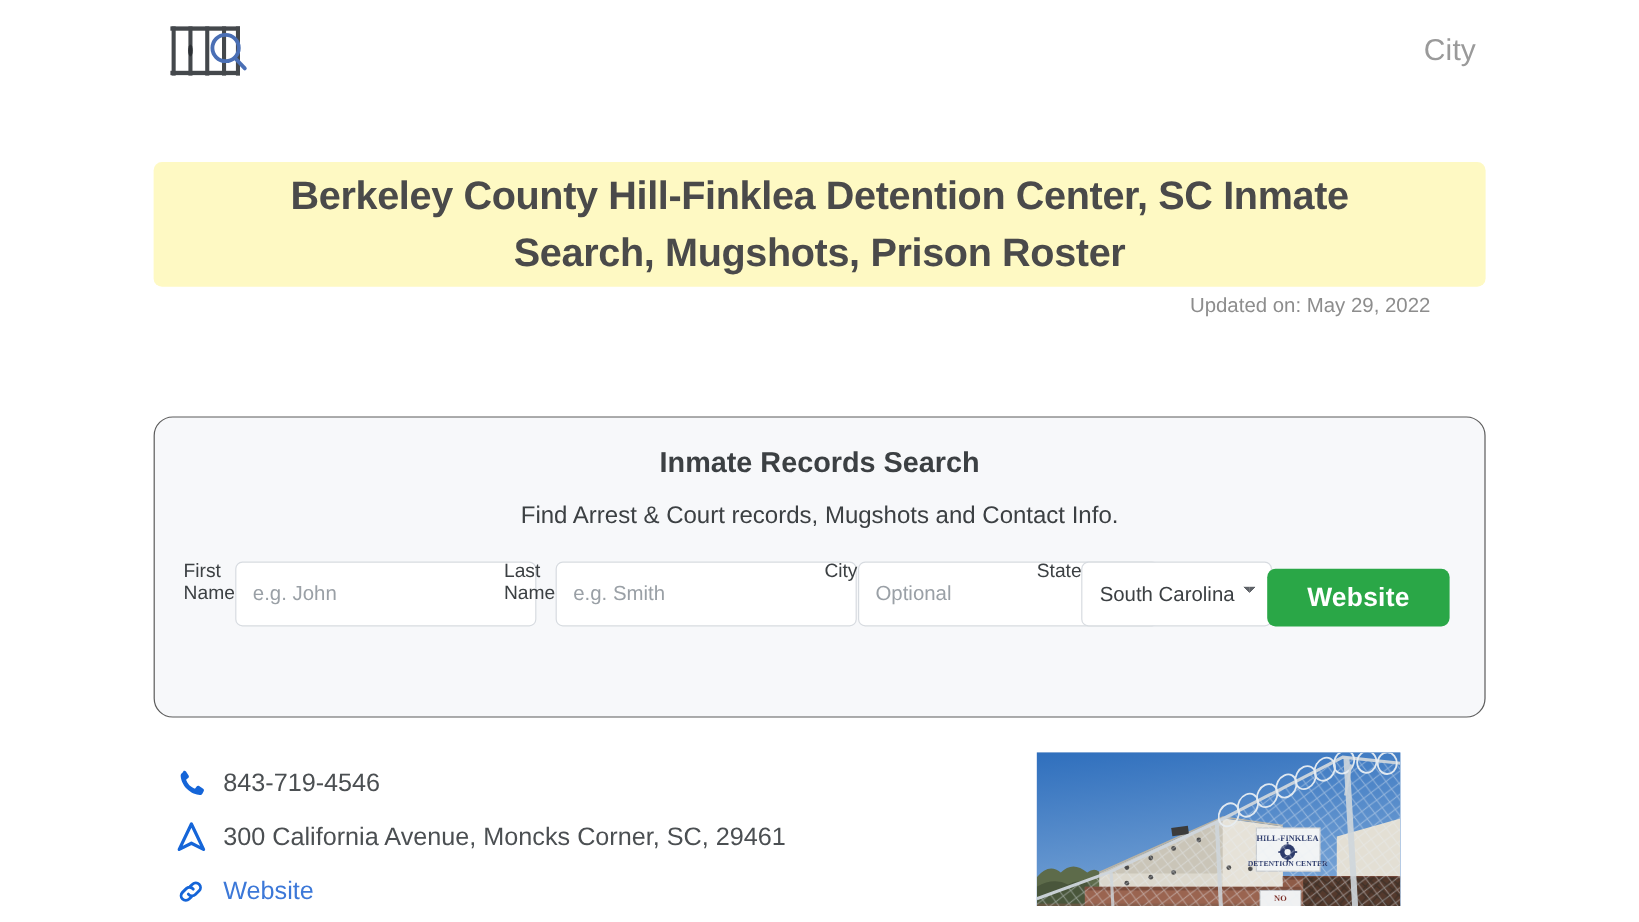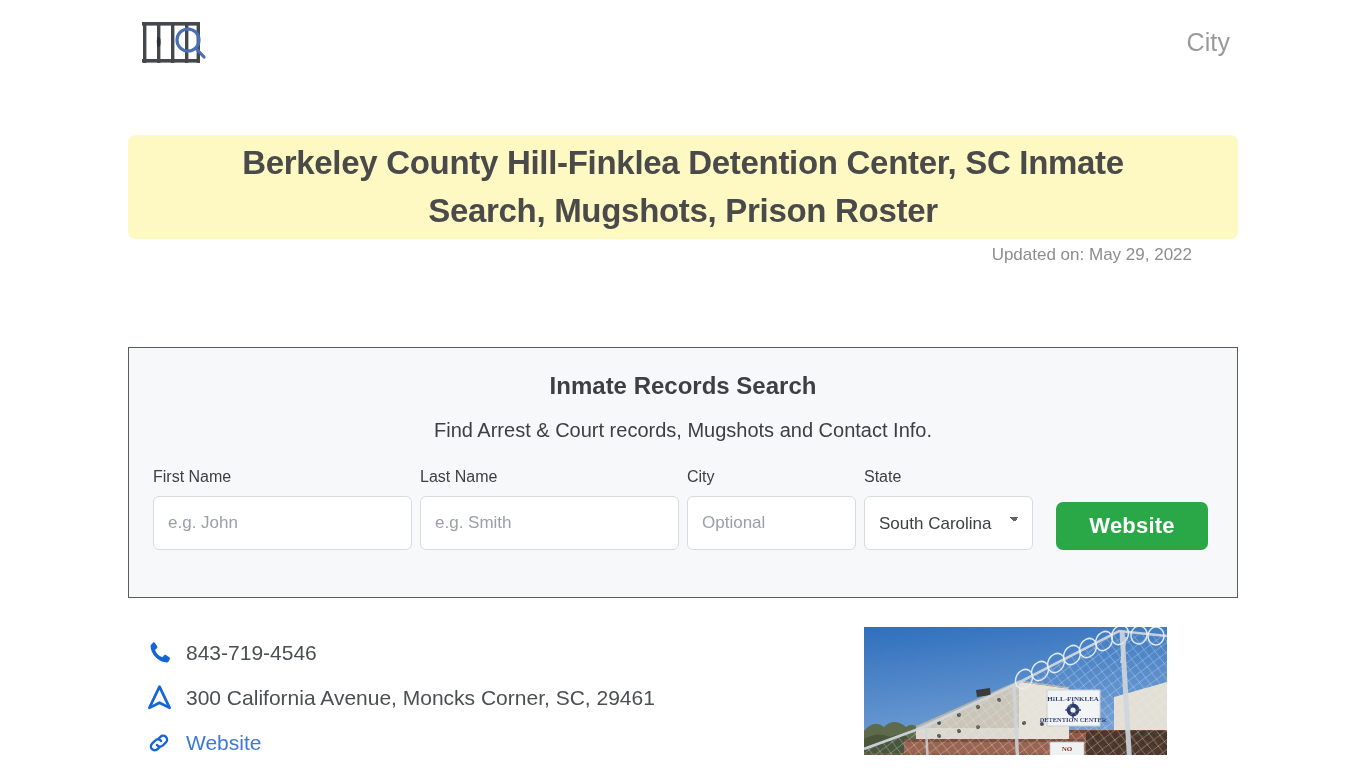--- a/index.html
+++ b/index.html
@@ -88,21 +88,21 @@
 
   
   .search-card {
     position: absolute;
     left: 128px;
     top: 347px;
     width: 1110px;
     height: 251px;
     background: #f7f8fa;
     border: 1px solid #5b5b5b;
-    border-radius: 0;
+    border-radius: 16px;
   }
   .card-title {
     margin: 24px 0 0 0;
     text-align: center;
     font-size: 24px;
     font-weight: 700;
     color: #3c4043;
   }
   .card-sub {
     margin: 19px 0 0 0;
@@ -110,21 +110,21 @@
     font-size: 20px;
     color: #3c4043;
     font-weight: 400;
   }
   .form-row {
     display: flex;
     align-items: flex-end;
     padding: 26px 24px 0 24px;
     gap: 0;
   }
-  .field { display: flex; flex-direction: column; }
+  .field { display: flex; flex-direction: row; }
   .field-label {
     font-size: 16px;
     color: #3c4043;
     margin-bottom: 10px;
     font-weight: 400;
   }
   .input {
     height: 54px;
     border: 1px solid #d7dbe0;
     border-radius: 6px;

